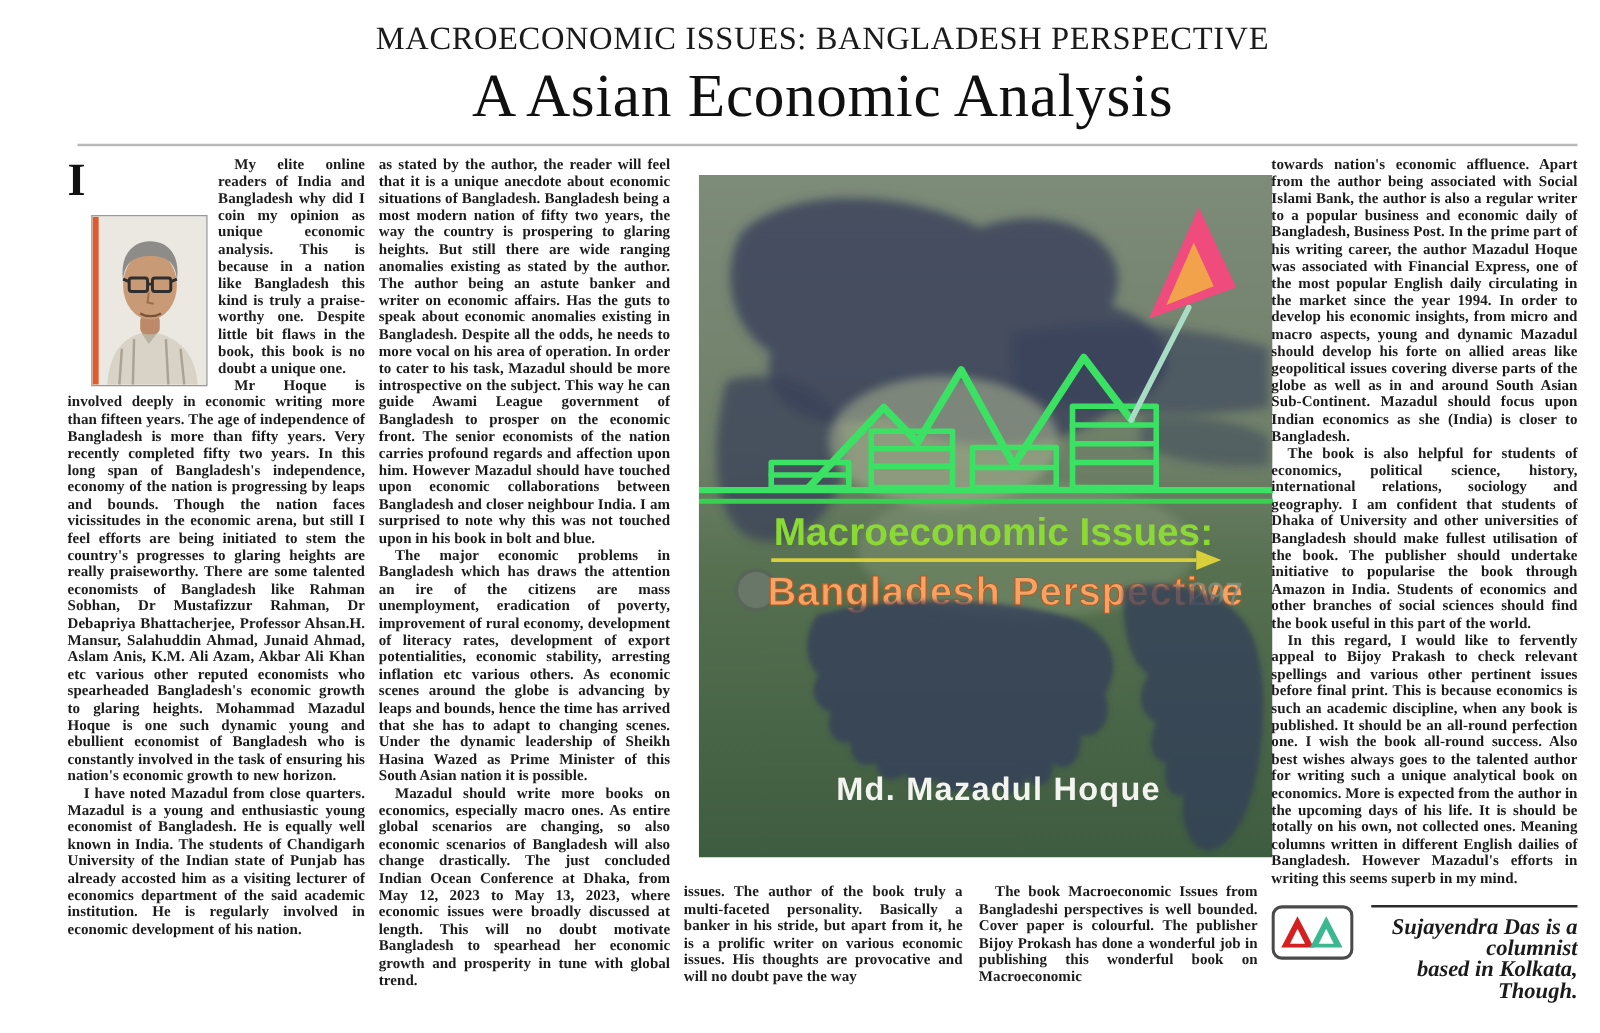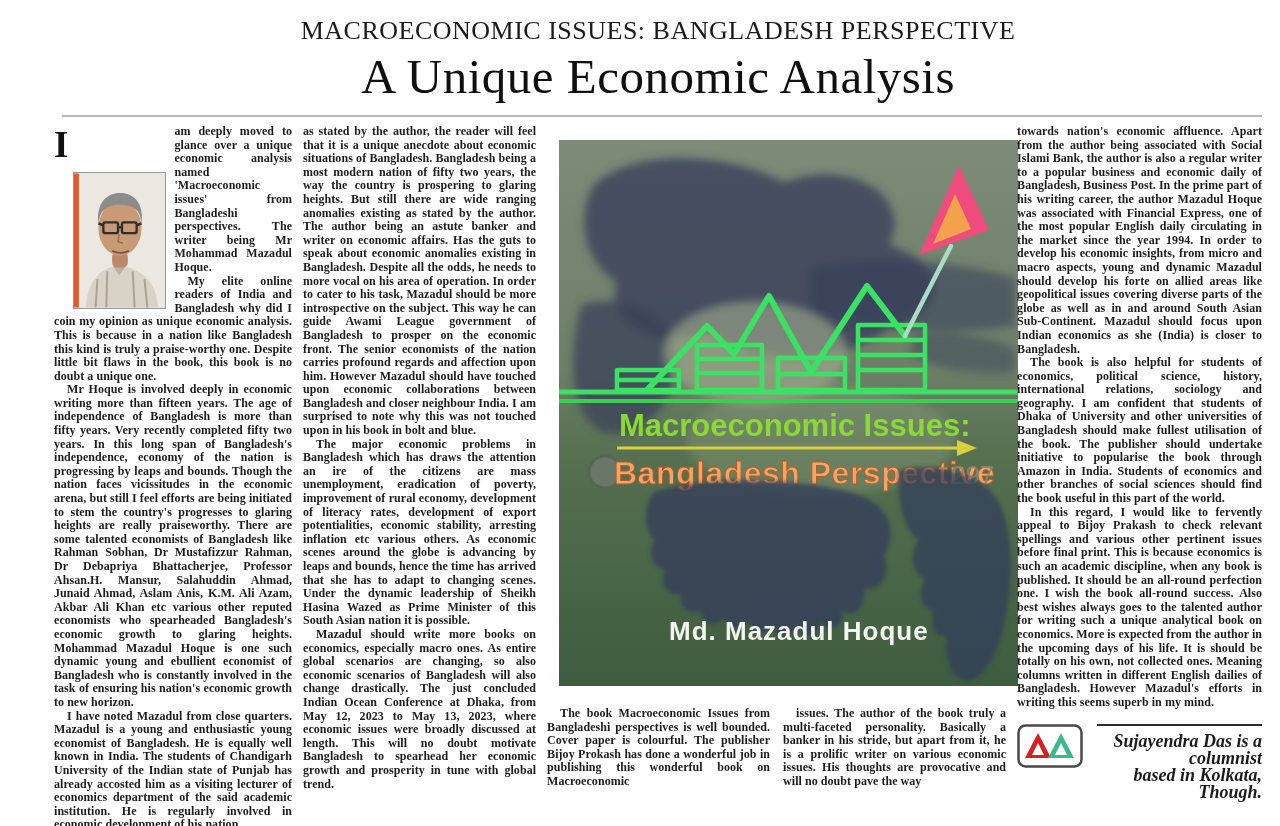--- a/index.html
+++ b/index.html
@@ -65,21 +65,21 @@
     line-height:17px;color:#1b1b1b;
   }
 </style>
 </head>
 <body>
 
 <div class="page">
 
   <header class="masthead">
     <div class="kicker">MACROECONOMIC ISSUES: BANGLADESH PERSPECTIVE</div>
-    <h1 class="headline">A Unique Economic Analysis</h1>
+    <h1 class="headline">A Asian Economic Analysis</h1>
   </header>
   <hr class="head-rule">
 
   <main class="cols">
 
     <section class="col col1">
       <p class="body-p">
         <span class="dropcap">I</span><span class="photo-float">
             <svg viewBox="0 0 93 137" xmlns="http://www.w3.org/2000/svg">
             <rect x="0" y="0" width="93" height="137" fill="#ebe8e1"></rect>
@@ -104,21 +104,21 @@
               <rect x="30" y="50" width="15" height="11" rx="2"></rect>
               <rect x="49" y="50" width="15" height="11" rx="2"></rect>
               <line x1="45" y1="55" x2="49" y2="55"></line>
               <line x1="30" y1="53" x2="25" y2="51"></line>
               <line x1="64" y1="53" x2="69" y2="51"></line>
             </g>
 
             <path d="M46,62 L45,70 L50,71" fill="none" stroke="#9c6e4c" stroke-width="1.6"></path>
             <path d="M39,79 C44,82 51,82 56,79" fill="none" stroke="#7a523a" stroke-width="1.8"></path>
           </svg>
-          </span><span>am deeply moved to glance over a unique economic analysis named 'Macroeconomic issues' from Bangladeshi perspectives. The writer being Mr Mohammad Mazadul Hoque.</span>
+          </span>
       </p>
       <p class="body-p">My elite online readers of India and Bangladesh why did I coin my opinion as unique economic analysis. This is because in a nation like Bangladesh this kind is truly a praise-worthy one. Despite little bit flaws in the book, this book is no doubt a unique one.</p>
       <p class="body-p">Mr Hoque is involved deeply in economic writing more than fifteen years. The age of independence of Bangladesh is more than fifty years. Very recently completed fifty two years.  In this long span of Bangladesh's independence, economy of the nation is progressing by leaps and bounds. Though the nation faces vicissitudes in the economic arena, but still I feel efforts are being initiated to stem the country's progresses to glaring heights are really praiseworthy. There are some talented economists of Bangladesh like Rahman Sobhan, Dr Mustafizzur Rahman, Dr Debapriya Bhattacherjee, Professor Ahsan.H. Mansur, Salahuddin Ahmad, Junaid Ahmad, Aslam Anis, K.M. Ali Azam, Akbar Ali Khan etc various other reputed economists who spearheaded Bangladesh's economic growth to glaring heights. Mohammad Mazadul Hoque is one such dynamic young and ebullient economist of Bangladesh who is constantly involved in the task of ensuring his nation's economic growth to new horizon.</p>
       <p class="body-p">I have noted Mazadul from close quarters. Mazadul is a young and enthusiastic young economist of Bangladesh. He is equally well known in India. The students of Chandigarh University of the Indian state of Punjab has already accosted him as a visiting lecturer of economics department of the said academic institution. He is regularly involved in economic development of his nation.</p>
 
     </section>
 
     <section class="col col2">
       <p class="body-p">as stated by the author, the reader will feel that it is a unique anecdote about economic situations of Bangladesh. Bangladesh being a most modern nation of fifty two years, the way the country is prospering to glaring heights. But still there are wide ranging anomalies existing as stated by the author. The author being an astute banker and writer on economic affairs. Has the guts to speak about economic anomalies existing in Bangladesh. Despite all the odds, he needs to more vocal on his area of operation. In order to cater to his task, Mazadul should be more introspective on the subject. This way he can guide Awami League government of Bangladesh to prosper on the economic front. The senior economists of the nation carries profound regards and affection upon him. However Mazadul should have touched upon economic collaborations between Bangladesh and closer neighbour India. I am surprised to note why this was not touched upon in his book in bolt and blue.</p>
       <p class="body-p">The major economic problems in Bangladesh which has draws the attention an ire of the citizens are mass unemployment, eradication of poverty, improvement of rural economy, development of literacy rates, development of export potentialities, economic stability, arresting inflation etc various others. As economic scenes around the globe is advancing by leaps and bounds, hence the time has arrived that she has to adapt to changing scenes. Under the dynamic leadership of Sheikh Hasina Wazed as Prime Minister of this South Asian nation it is possible.</p>
@@ -196,22 +196,22 @@
           <g fill="#333f5a" filter="url(#soft2)">
             <path opacity="0.8" d="M95,352 C140,338 230,336 290,352 C330,362 340,390 325,415 C333,438 318,452 305,448 C308,468 294,480 283,470 C285,488 270,494 262,482 C258,498 244,500 238,486 C232,500 218,500 214,486 C206,498 194,496 190,482 C182,494 168,492 166,478 C156,488 142,484 142,470 C130,476 120,468 122,454 C108,456 100,444 106,430 C92,426 88,412 96,400 C84,390 84,366 95,352 Z"></path>
             <path opacity="0.75" d="M340,330 C372,322 410,330 432,352 C452,372 456,420 448,470 C442,510 428,534 412,540 C396,544 384,524 388,496 C378,500 370,488 374,470 C362,470 358,454 366,438 C352,432 350,414 360,400 C344,390 338,360 340,330 Z"></path>
           </g>
 
           <text x="110" y="500" font-family="Liberation Sans, sans-serif" font-size="26" font-weight="bold" fill="#f4f4ef" letter-spacing="1">Md. Mazadul Hoque</text>
         </svg>
       </figure>
 
       <div class="caption-cols">
+        <p class="body-p">issues. The author of the book truly a multi-faceted personality. Basically a banker in his stride, but apart from it, he is a prolific writer on various economic issues. His thoughts are provocative and will no doubt pave the way</p>
         <p class="body-p indent">The book Macroeconomic Issues from Bangladeshi perspectives is well bounded. Cover paper is colourful. The publisher Bijoy Prokash has done a wonderful job in publishing this wonderful book on Macroeconomic</p>
-        <p class="body-p">issues. The author of the book truly a multi-faceted personality. Basically a banker in his stride, but apart from it, he is a prolific writer on various economic issues. His thoughts are provocative and will no doubt pave the way</p>
       </div>
     </section>
 
     <section class="col col4">
       <p class="body-p">towards nation's economic affluence. Apart from the author being associated with Social Islami Bank, the author is also a regular writer to a popular business and economic daily of Bangladesh, Business Post. In the prime part of his writing career, the author Mazadul Hoque was associated with Financial Express, one of the most popular English daily circulating in the market since the year 1994.  In order to develop his economic insights, from micro and macro aspects, young and dynamic Mazadul should develop his forte on allied areas like geopolitical issues covering diverse parts of the globe as well as in and around South Asian Sub-Continent. Mazadul should focus upon Indian economics as she (India) is closer to Bangladesh.</p>
       <p class="body-p">The book is also helpful for students of economics, political science, history, international relations, sociology and geography. I am confident that students of Dhaka of University and other universities of Bangladesh should make fullest utilisation of the book. The publisher should undertake initiative to popularise the book through Amazon in India. Students of economics and other branches of social sciences should find the book useful in this part of the world.</p>
       <p class="body-p">In this regard, I would like to fervently appeal to Bijoy Prakash to check relevant spellings and various other pertinent issues before final print. This is because economics is such an academic discipline, when any book is published. It should be an all-round perfection one.  I wish the book all-round success. Also best wishes  always goes to the talented author for writing such a unique analytical book on economics. More is expected from the author in the upcoming days of his life. It is should be totally on his own, not collected ones. Meaning columns written in different English dailies of Bangladesh. However Mazadul's efforts in writing this seems superb in my mind.</p>
 
       <div class="credit-row">
         <span class="logo-box">

